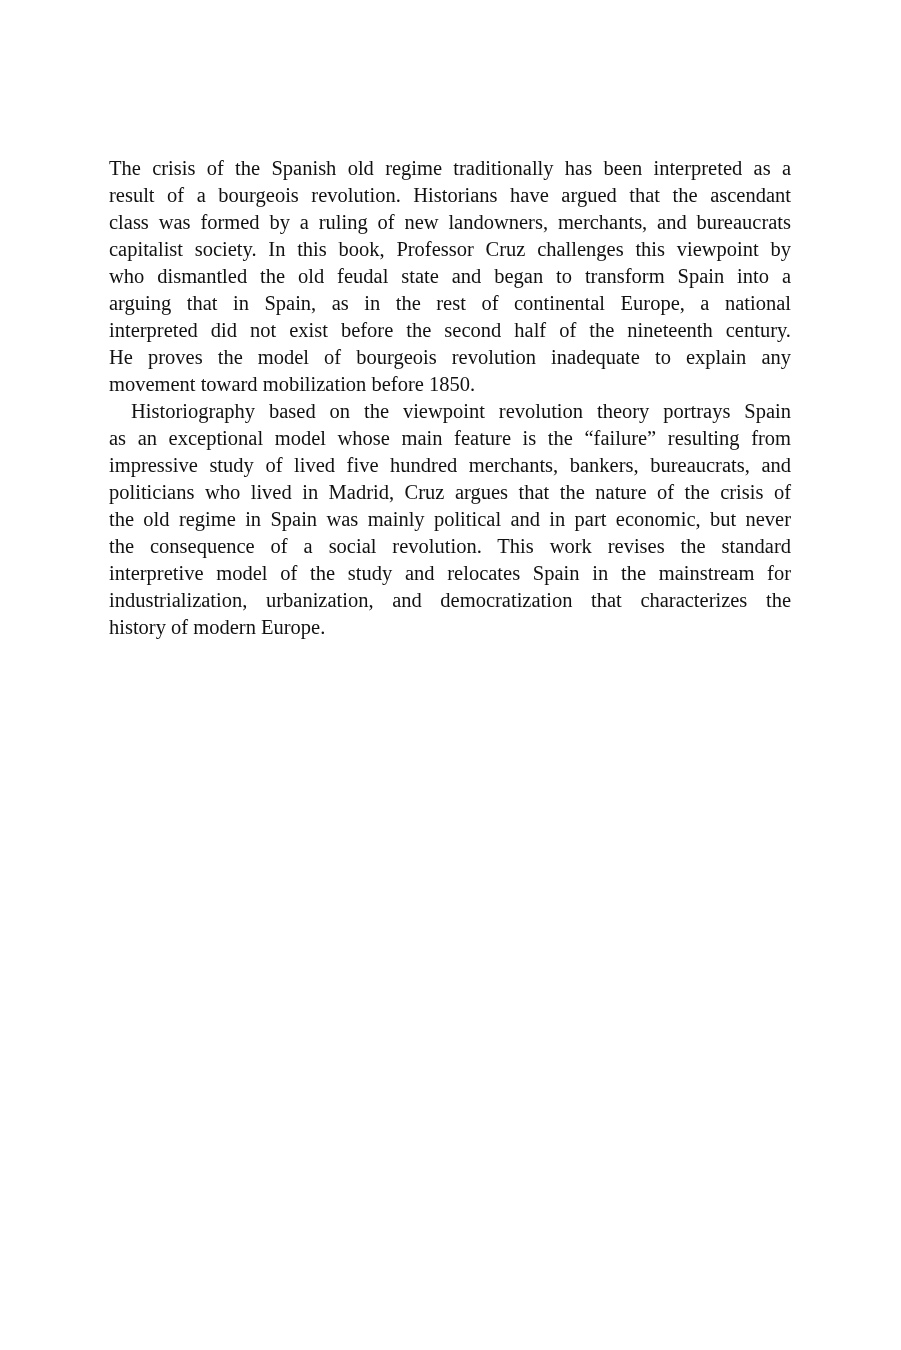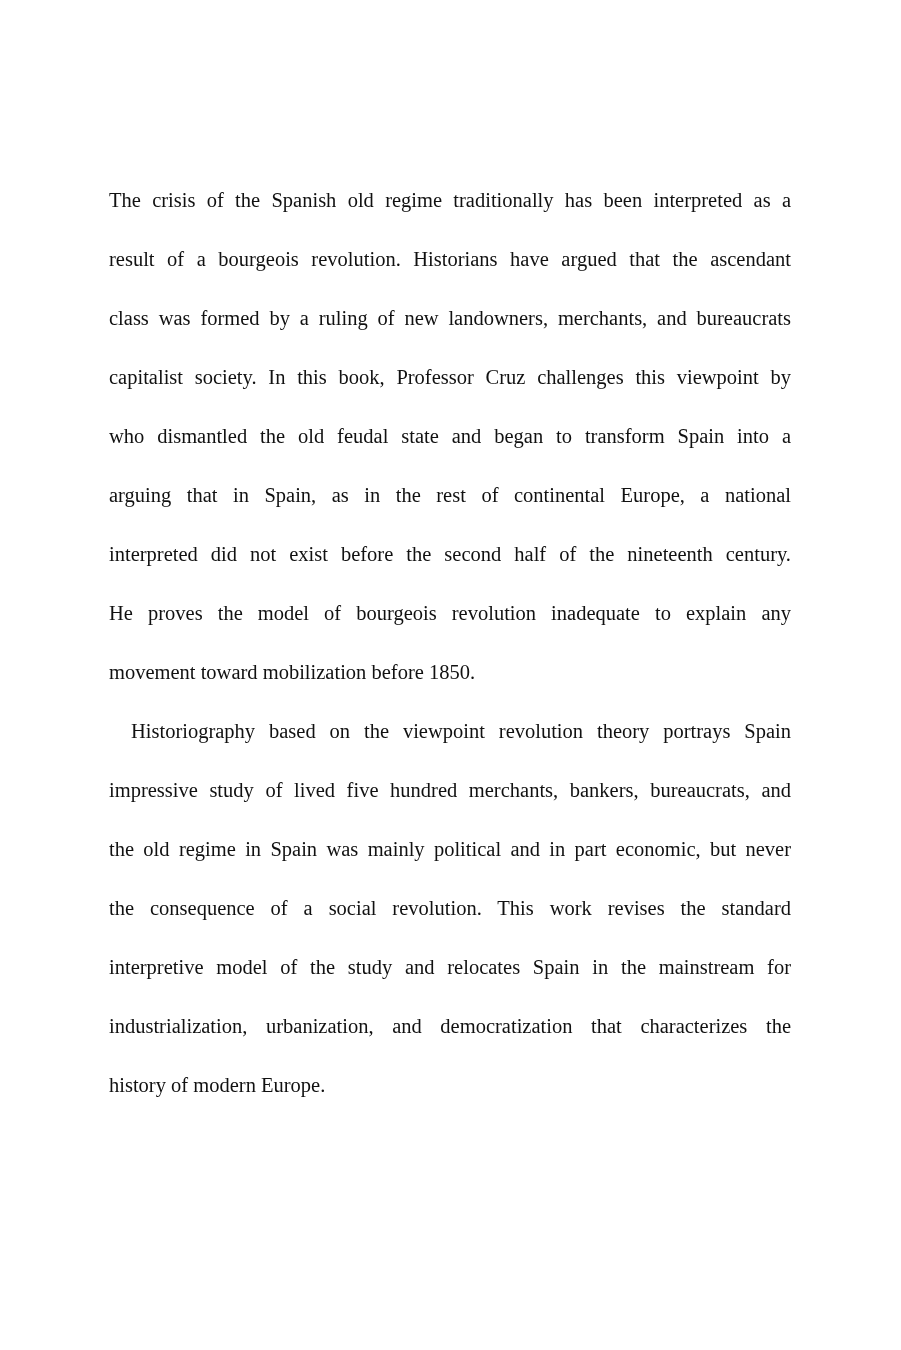--- a/index.html
+++ b/index.html
@@ -31,21 +31,20 @@
       padding: 0;
     }
     .para + .para {
       text-indent: 22px;
     }
     .line {
       display: block;
       text-align: justify;
       text-align-last: justify;
       white-space: nowrap;
-      margin-top: 32px;
     }
     .line.last {
       text-align-last: left;
     }
     .para + .para .line {
       text-indent: 0;
     }
     .para + .para .line.first {
       text-indent: 22px;
     }
@@ -60,20 +59,22 @@
     <span class="line">class was formed by a ruling of new landowners, merchants, and bureaucrats</span>
     <span class="line">capitalist society. In this book, Professor Cruz challenges this viewpoint by</span>
     <span class="line">who dismantled the old feudal state and began to transform Spain into a</span>
     <span class="line">arguing that in Spain, as in the rest of continental Europe, a national</span>
     <span class="line">interpreted did not exist before the second half of the nineteenth century.</span>
     <span class="line">He proves the model of bourgeois revolution inadequate to explain any</span>
     <span class="line last">movement toward mobilization before 1850.</span>
   </p>
   <p class="para">
     <span class="line first">Historiography based on the viewpoint revolution theory portrays Spain</span>
+    <span class="line">as an exceptional model whose main feature is the “failure” resulting from</span>
     <span class="line">impressive study of lived five hundred merchants, bankers, bureaucrats, and</span>
+    <span class="line">politicians who lived in Madrid, Cruz argues that the nature of the crisis of</span>
     <span class="line">the old regime in Spain was mainly political and in part economic, but never</span>
     <span class="line">the consequence of a social revolution. This work revises the standard</span>
     <span class="line">interpretive model of the study and relocates Spain in the mainstream for</span>
     <span class="line">industrialization, urbanization, and democratization that characterizes the</span>
     <span class="line last">history of modern Europe.</span>
   </p>
 </div>
 
 </body></html>

